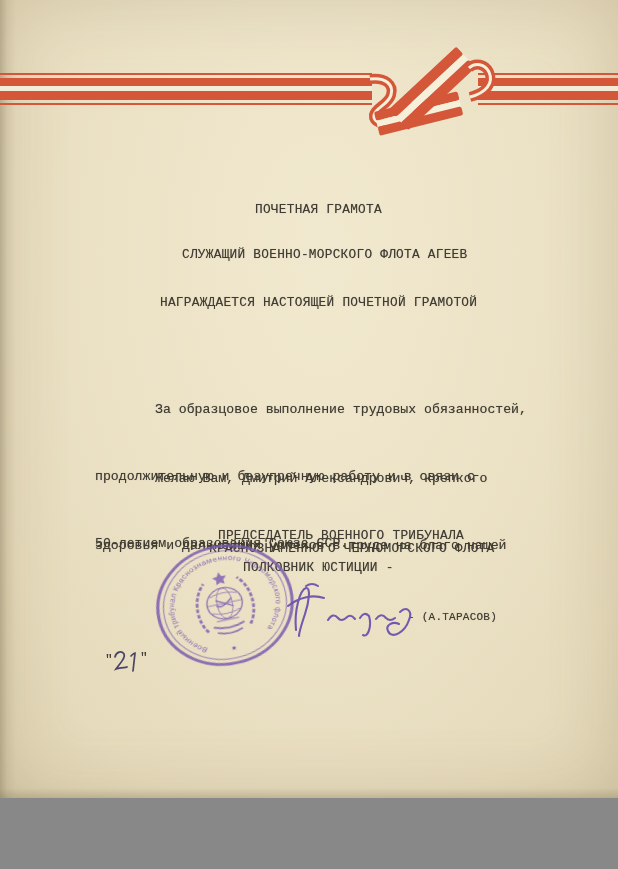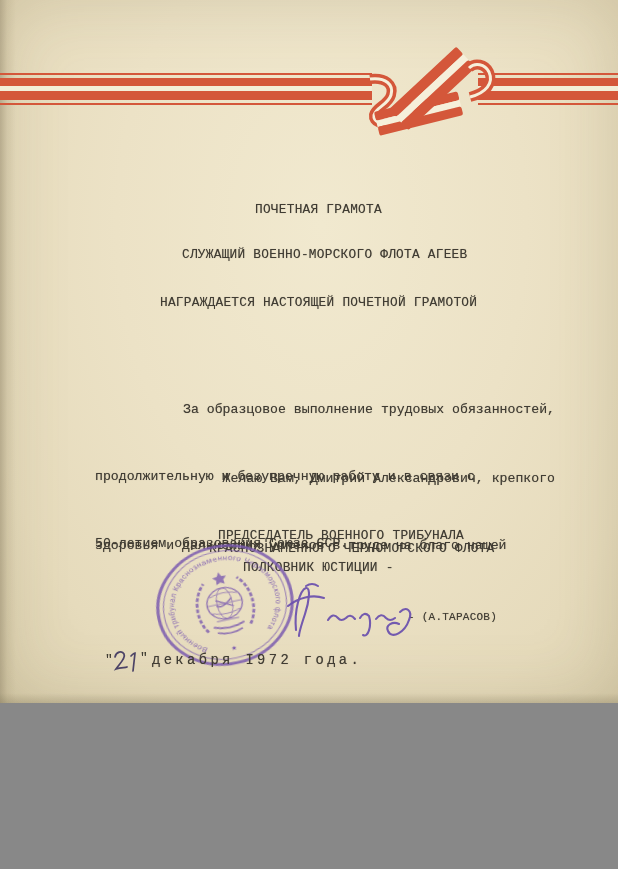--- a/index.html
+++ b/index.html
@@ -1,33 +1,33 @@
 <!DOCTYPE html>
 <html><head>
 <meta charset="utf-8">
 <style>
   html,body{margin:0;padding:0;background:#888;}
   .page{
-    position:relative;width:618px;height:703px;overflow:hidden;
+    position:relative;width:618px;height:798px;overflow:hidden;
     background:radial-gradient(ellipse at 52% 32%, #f1e9cf 0%, #ece2c6 45%, #e6dbbc 78%, #dcd1b0 100%);
     font-family:"Liberation Mono","DejaVu Sans Mono",monospace;
     color:#403c33;
     box-shadow:inset 0 0 70px rgba(115,100,62,.20);
   }
   .edge-left{position:absolute;left:0;top:0;bottom:0;width:16px;
     background:linear-gradient(to right,rgba(140,128,100,.45),rgba(170,158,125,.22) 45%,rgba(170,158,125,0));}
   .edge-bottom{position:absolute;left:0;right:0;bottom:0;height:10px;
     background:linear-gradient(to top,rgba(110,100,70,.25),rgba(110,100,70,0));}
   .crease{position:absolute;right:0;top:836px;width:240px;height:3px;
     background:linear-gradient(to right,rgba(120,110,80,0),rgba(120,110,80,.14));transform:rotate(-1deg);}
   .typed{position:absolute;white-space:pre;font-size:12.8px;letter-spacing:.25px;
     text-shadow:0 0 .7px rgba(64,60,51,.55);}
   .bodyblock{position:absolute;left:95px;width:460px;line-height:22.4px;font-size:13.2px;
     text-shadow:0 0 .7px rgba(64,60,51,.55);white-space:pre;}
-  .bodyblock .ind{margin-left:60px;text-align:right;}
+  .bodyblock .ind{margin-left:60px;}
   
   .rib-seg{position:absolute;top:73px;height:32px;}
   .rib-seg .ln1{position:absolute;left:0;right:0;top:0;height:2px;background:#d4573a;}
   .rib-seg .st1{position:absolute;left:0;right:0;top:4.5px;height:8.5px;background:#d4573a;}
   .rib-seg .wg {position:absolute;left:0;right:0;top:13px;height:4.5px;background:#f3edd8;}
   .rib-seg .st2{position:absolute;left:0;right:0;top:17.5px;height:9px;background:#d4573a;}
   .rib-seg .ln2{position:absolute;left:0;right:0;top:29.5px;height:2px;background:#d4573a;}
   .twist{position:absolute;left:350px;top:45px;}
   
   .bstripe{position:absolute;left:0;right:0;background:#5b76b6;}
@@ -139,21 +139,20 @@
   </svg>
 
   <span class="q" style="left:105px;top:652px;">"</span>
   <svg class="day-svg" width="28" height="27" viewBox="0 0 28 27">
     <g stroke="#4c4366" stroke-width="1.7" fill="none" stroke-linecap="round">
       <path d="M3,9 C4,4 10,2 12,6 C14,10 8,15 4,21 C9,19 13,20 15,19"></path>
       <path d="M19,8 C21,6 22,5 23,5 L21,23"></path>
     </g>
   </svg>
   <span class="q" style="left:140px;top:650px;">"</span>
-  <div class="datetext" style="left:152px;top:653px;">декабря I972 года.</div>
 
   <div class="bstripe" style="top:823px;height:6px;"></div>
   <div class="bstripe" style="top:834.5px;height:6.5px;"></div>
   <div class="bstripe" style="top:846px;height:6.5px;"></div>
   <div class="bstripe" style="top:857.5px;height:6.5px;"></div>
   <div class="bstripe" style="top:866px;height:3px;background:#4f6cae;"></div>
 
 </div>
 
 </body></html>

